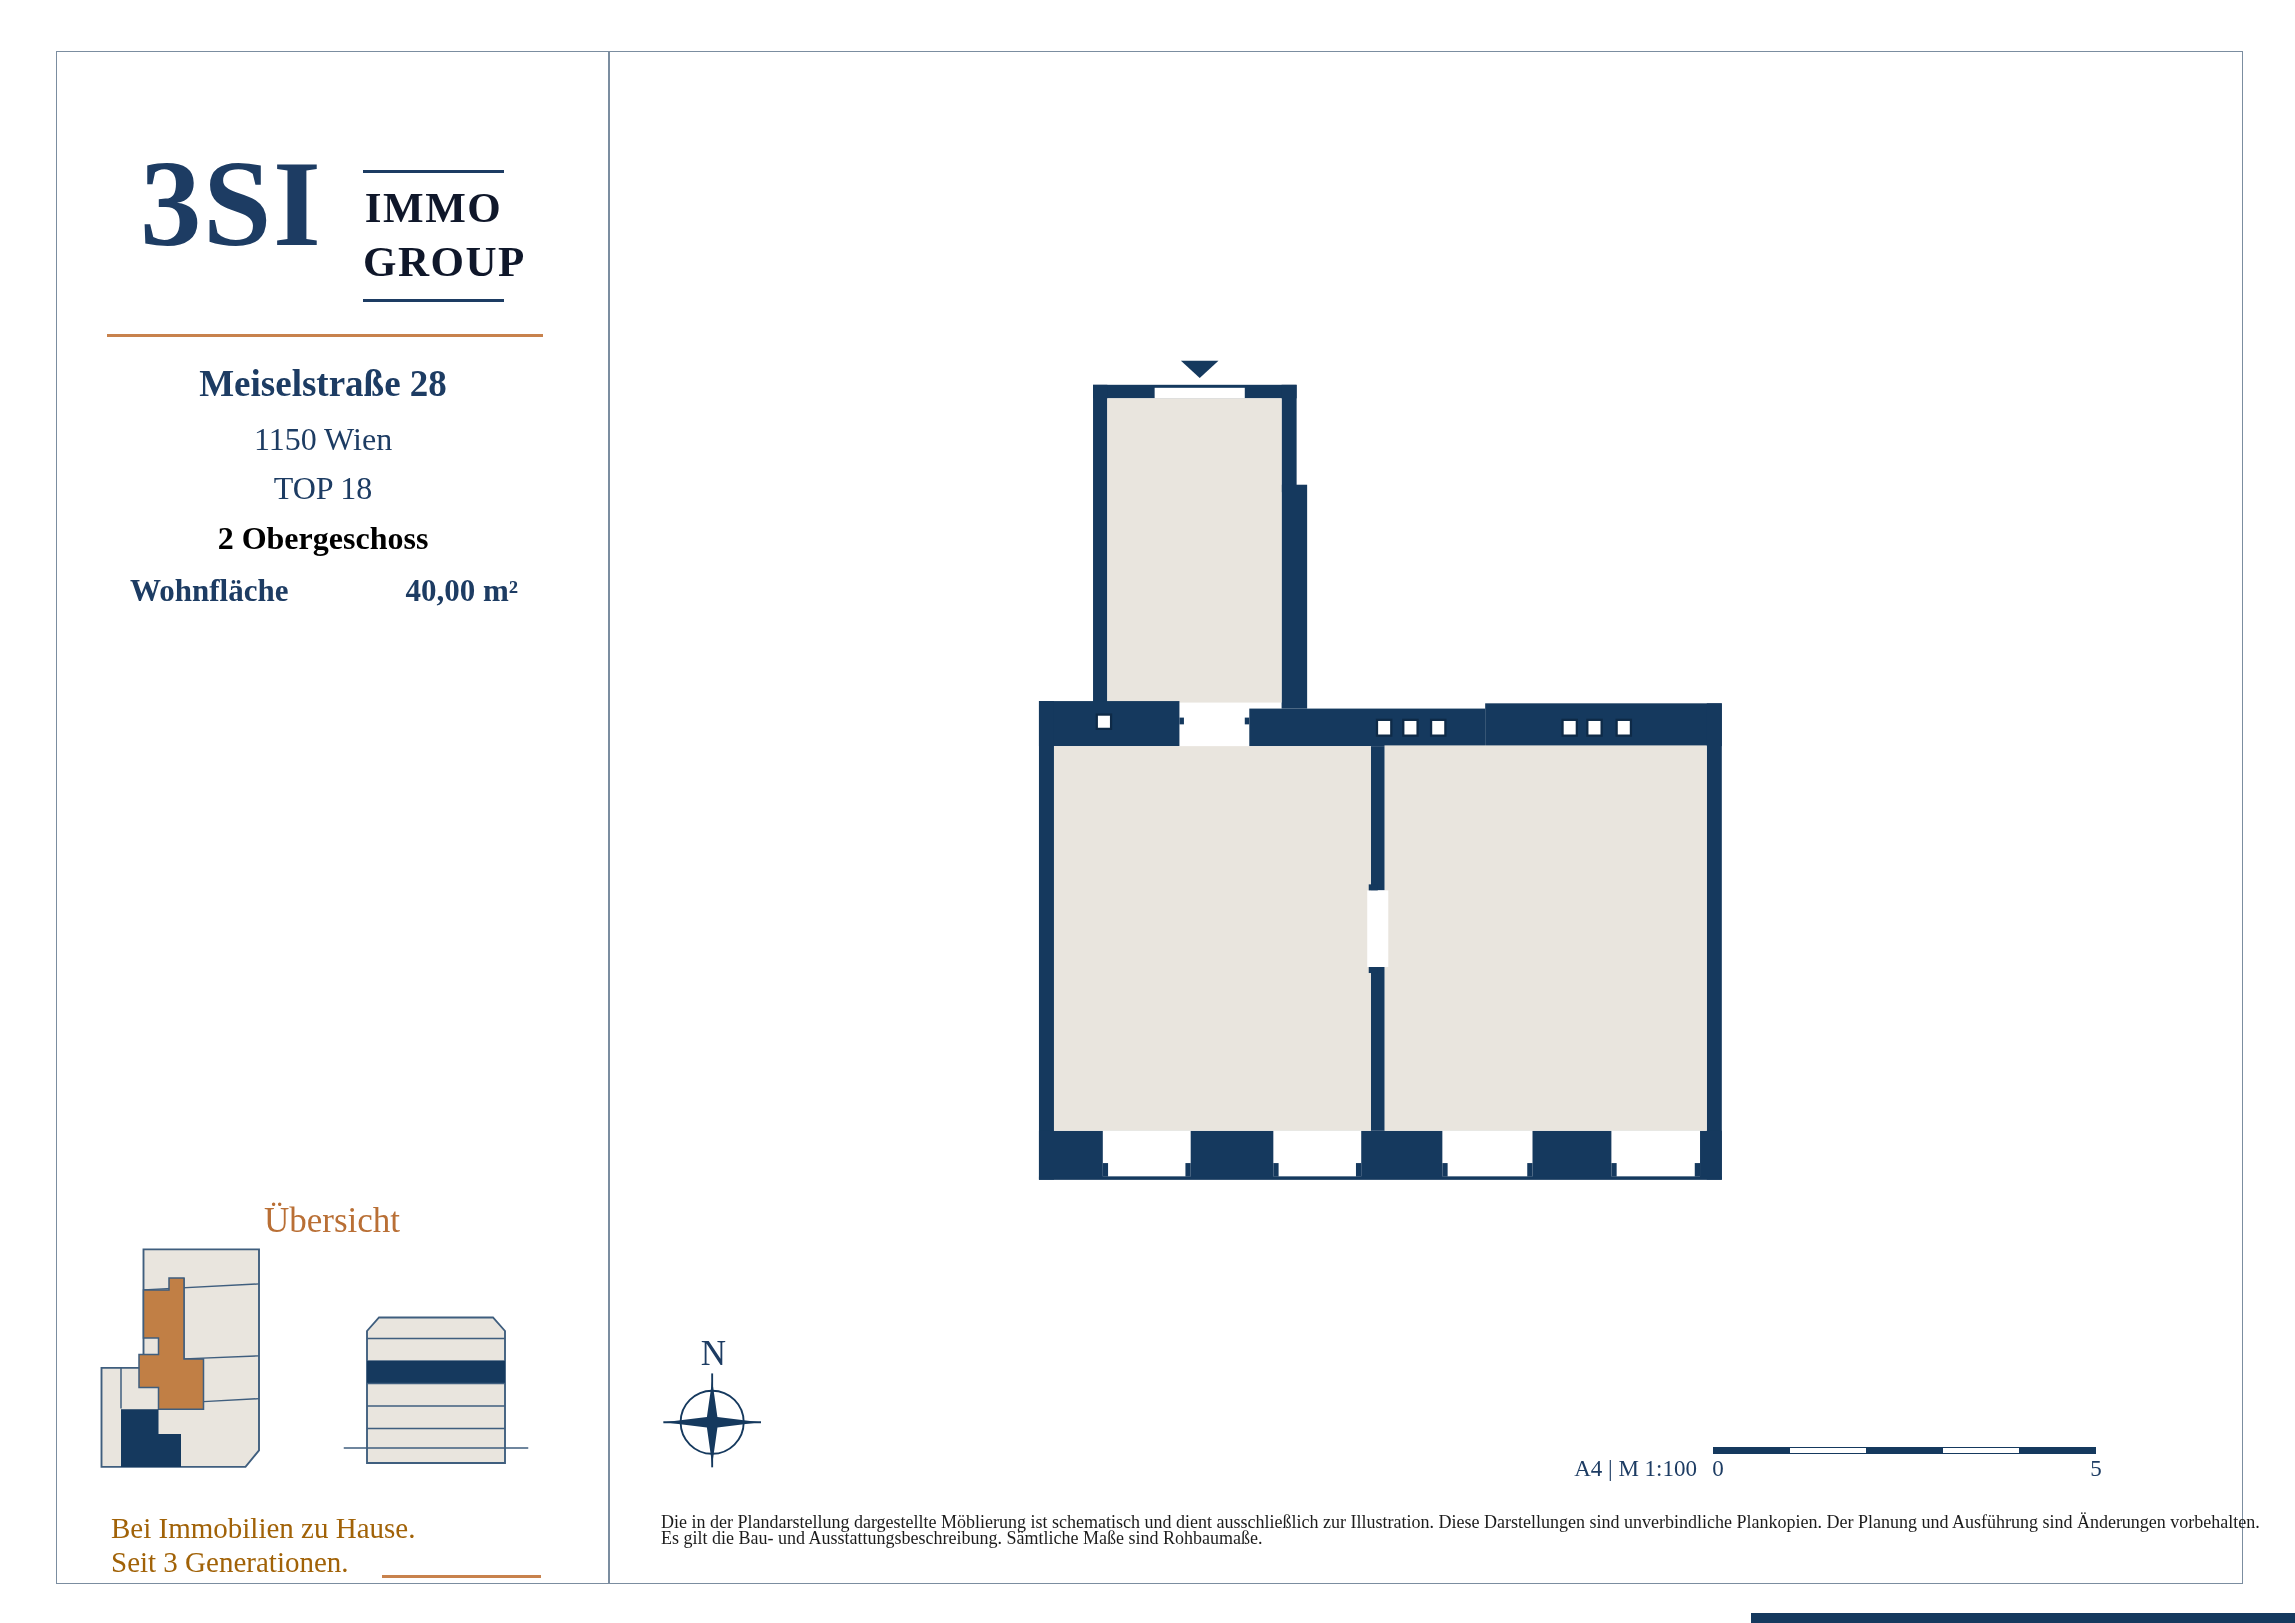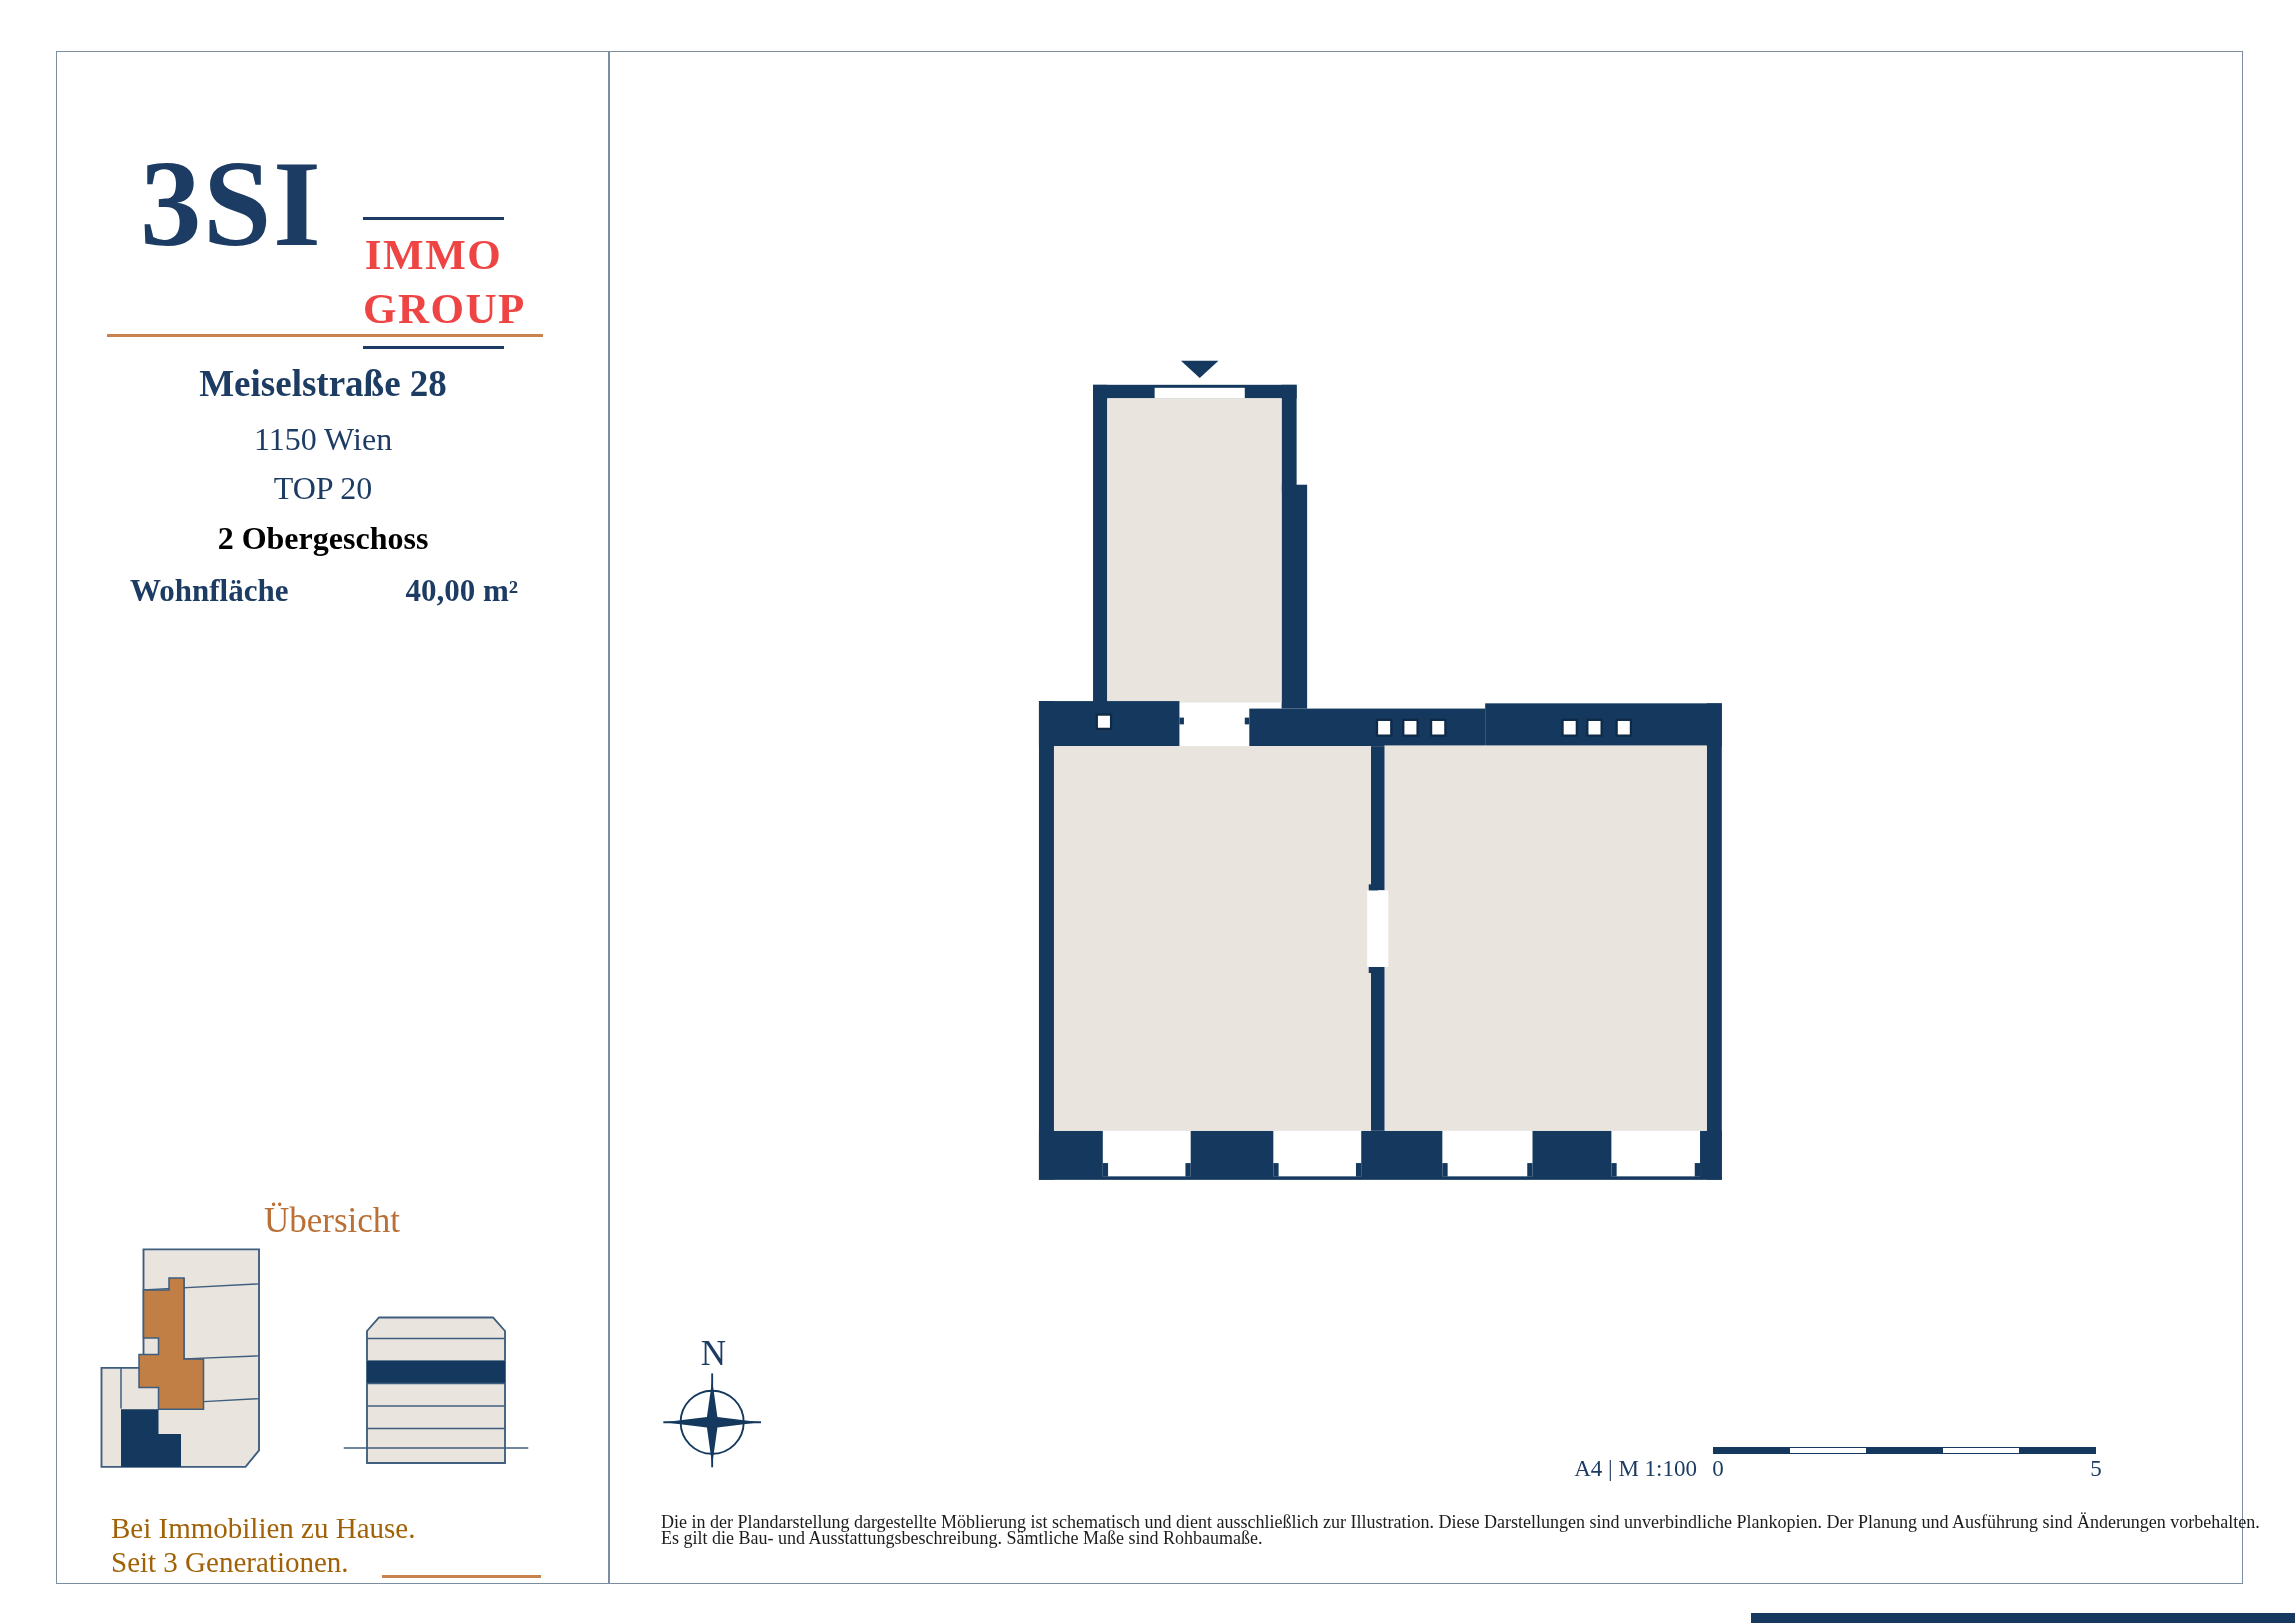--- a/index.html
+++ b/index.html
@@ -7,22 +7,22 @@
         font-family:"Liberation Serif", serif;}
   .abs{position:absolute;}
 
   
   .page-border{left:56px;top:51px;width:2185px;height:1531px;border:1.5px solid #7b8da0;}
   .sidebar-divider{left:608px;top:51px;width:1.5px;height:1533px;background:#7b8da0;}
 
   
   .logo-3si{left:140px;top:147px;width:203px;font-size:123px;line-height:113px;font-weight:600;
             color:#1d3c63;letter-spacing:1.5px;}
-  .logo-sub{left:363px;top:170px;width:141px;text-align:center;color:#ef4444;
-            border-top:3.8px solid #1d3c63;border-bottom:3.8px solid #1d3c63;padding:7.5px 0 10.5px 0;margin-top:47px;}
+  .logo-sub{left:363px;top:170px;width:141px;text-align:center;color:#0f172a;
+            border-top:3.8px solid #1d3c63;border-bottom:3.8px solid #1d3c63;padding:7.5px 0 10.5px 0;}
   .logo-sub div{font-size:43px;line-height:54px;font-weight:600;letter-spacing:1.5px;}
 
   .divider-orange{left:107px;top:334px;width:436px;height:3px;background:#c8824d;}
 
   .addr{left:62px;width:522px;text-align:center;color:#1d3c63;}
   .addr-street{top:362px;font-size:37px;font-weight:600;}
   .addr-city{top:421px;font-size:32px;font-weight:500;}
   .addr-unit{top:470px;font-size:32px;font-weight:500;}
   .addr-floor{top:520px;font-size:32px;font-weight:700;color:#000000;}
 
@@ -65,21 +65,21 @@
 
   <div class="abs logo-3si">3SI</div>
   <div class="abs logo-sub">
     <div>IMMO</div>
     <div>GROUP</div>
   </div>
   <div class="abs divider-orange"></div>
 
   <div class="abs addr addr-street">Meiselstraße 28</div>
   <div class="abs addr addr-city">1150 Wien</div>
-  <div class="abs addr addr-unit">TOP 20</div>
+  <div class="abs addr addr-unit">TOP 18</div>
   <div class="abs addr addr-floor">2 Obergeschoss</div>
 
   <div class="abs area-row">
     <span>Wohnfläche</span>
     <span>40,00 m²</span>
   </div>
 
   <div class="abs overview-heading">Übersicht</div>
 
   <svg class="abs" style="left:94px;top:1247px;" width="225" height="229" viewBox="0 0 300 305">

